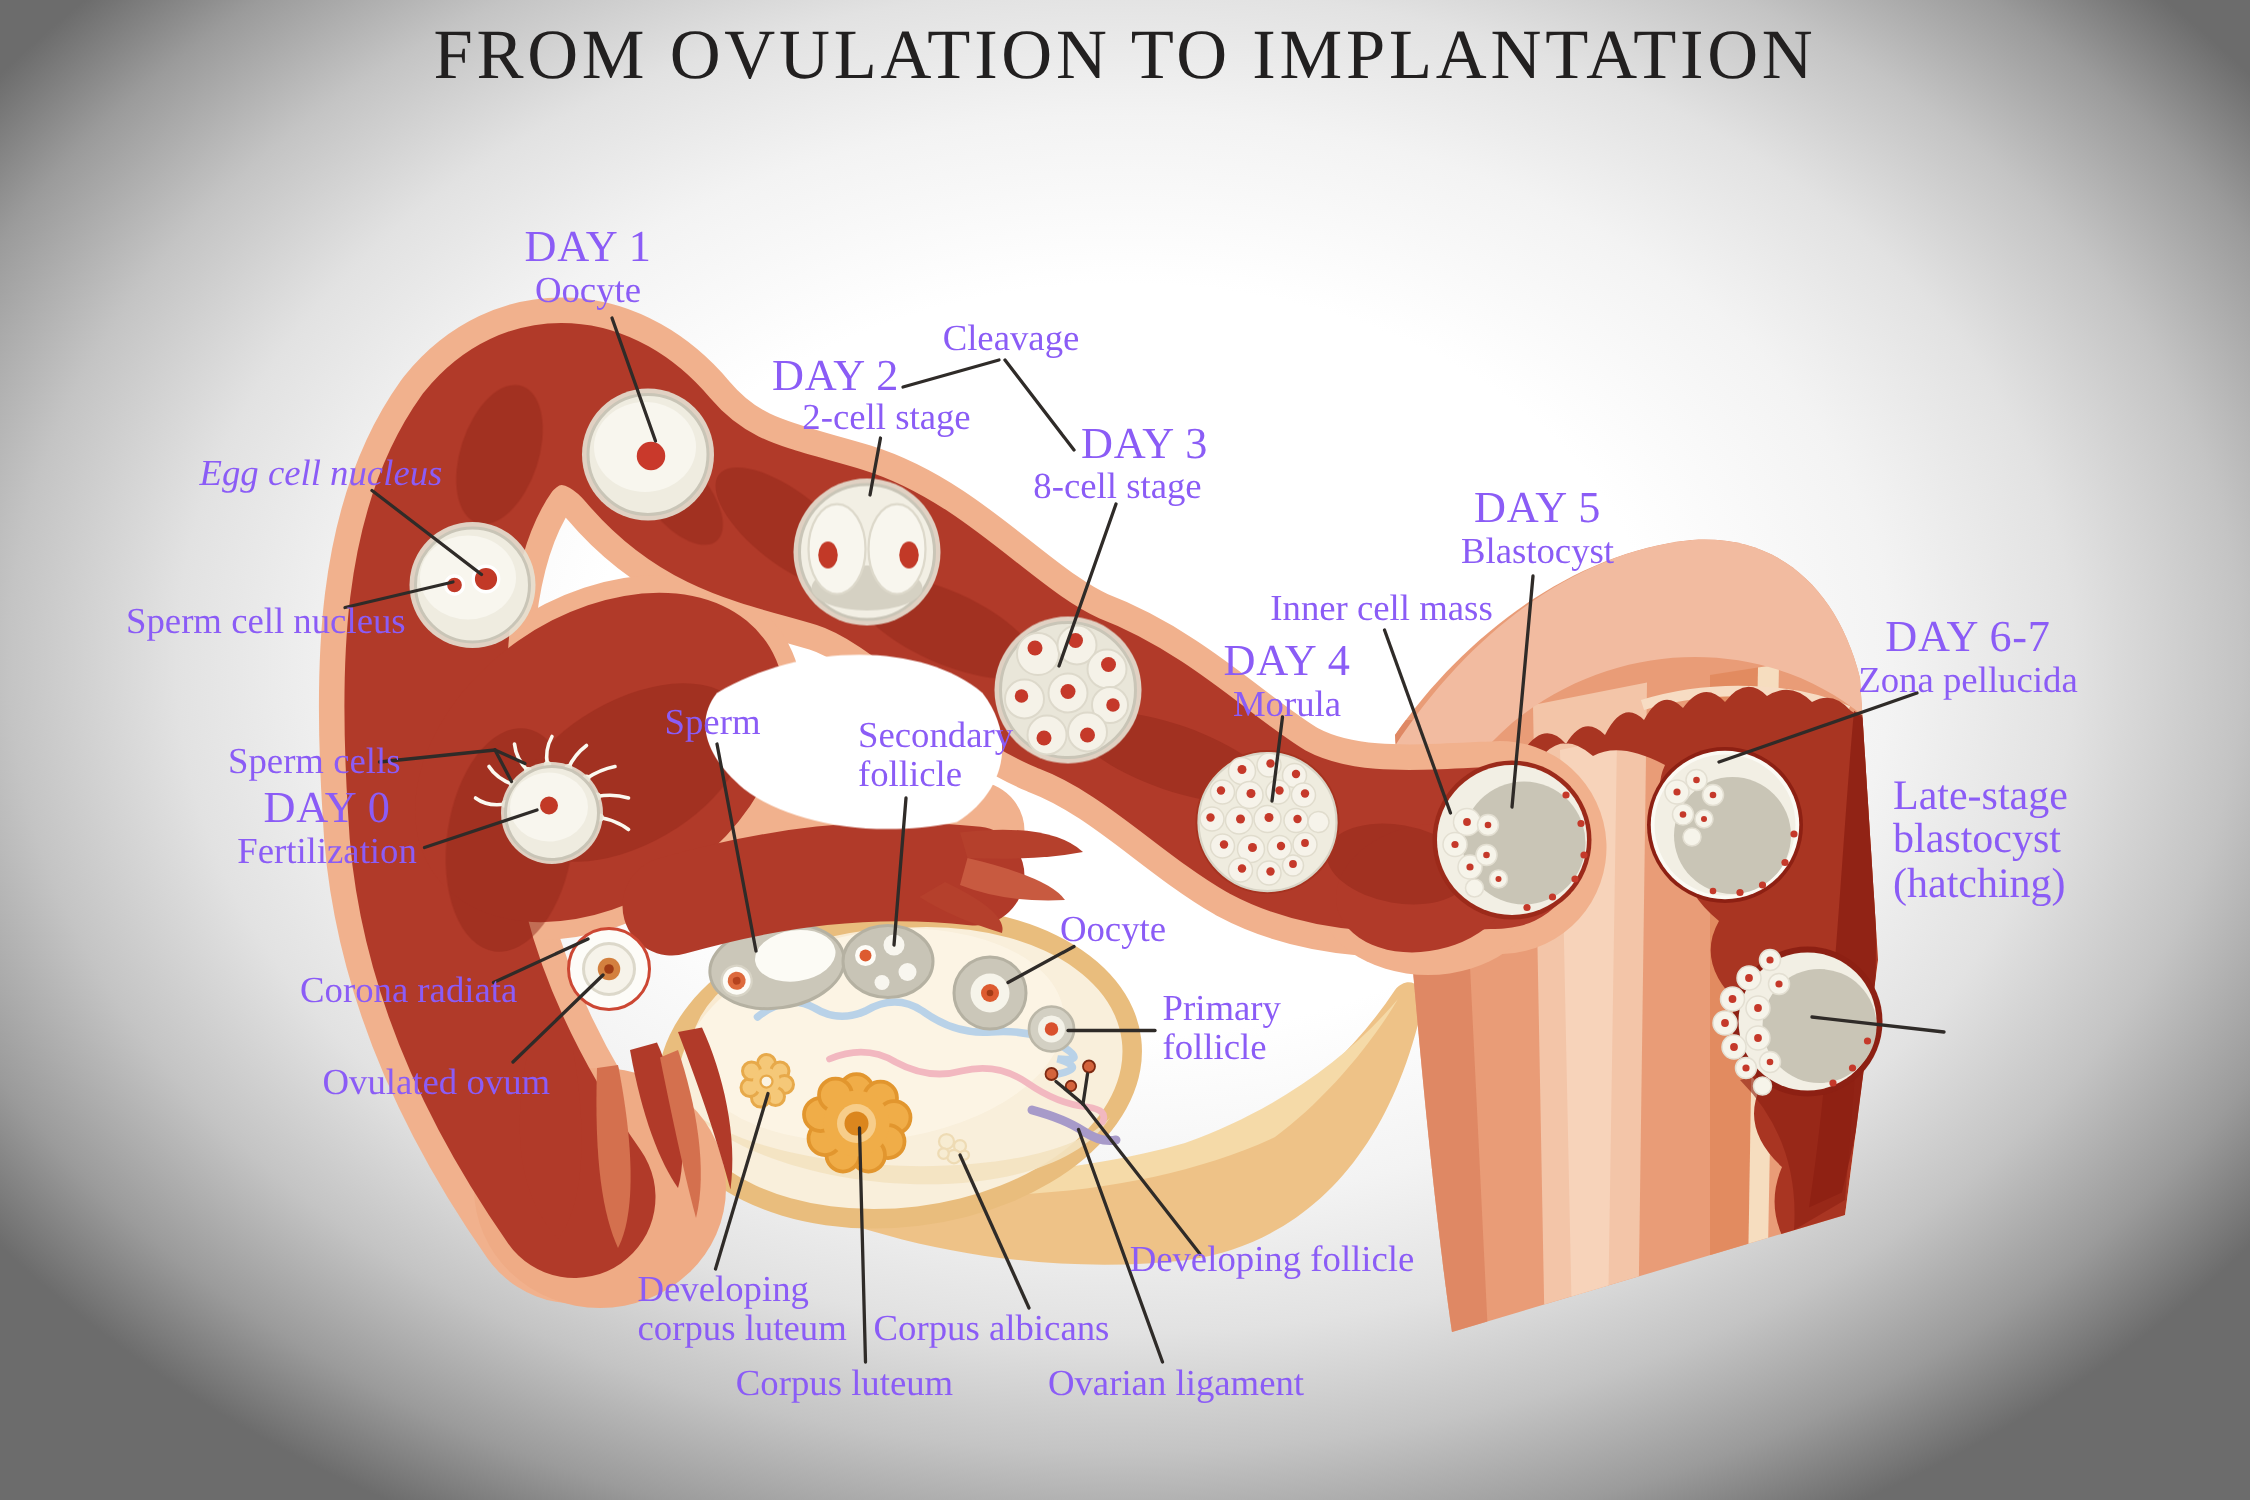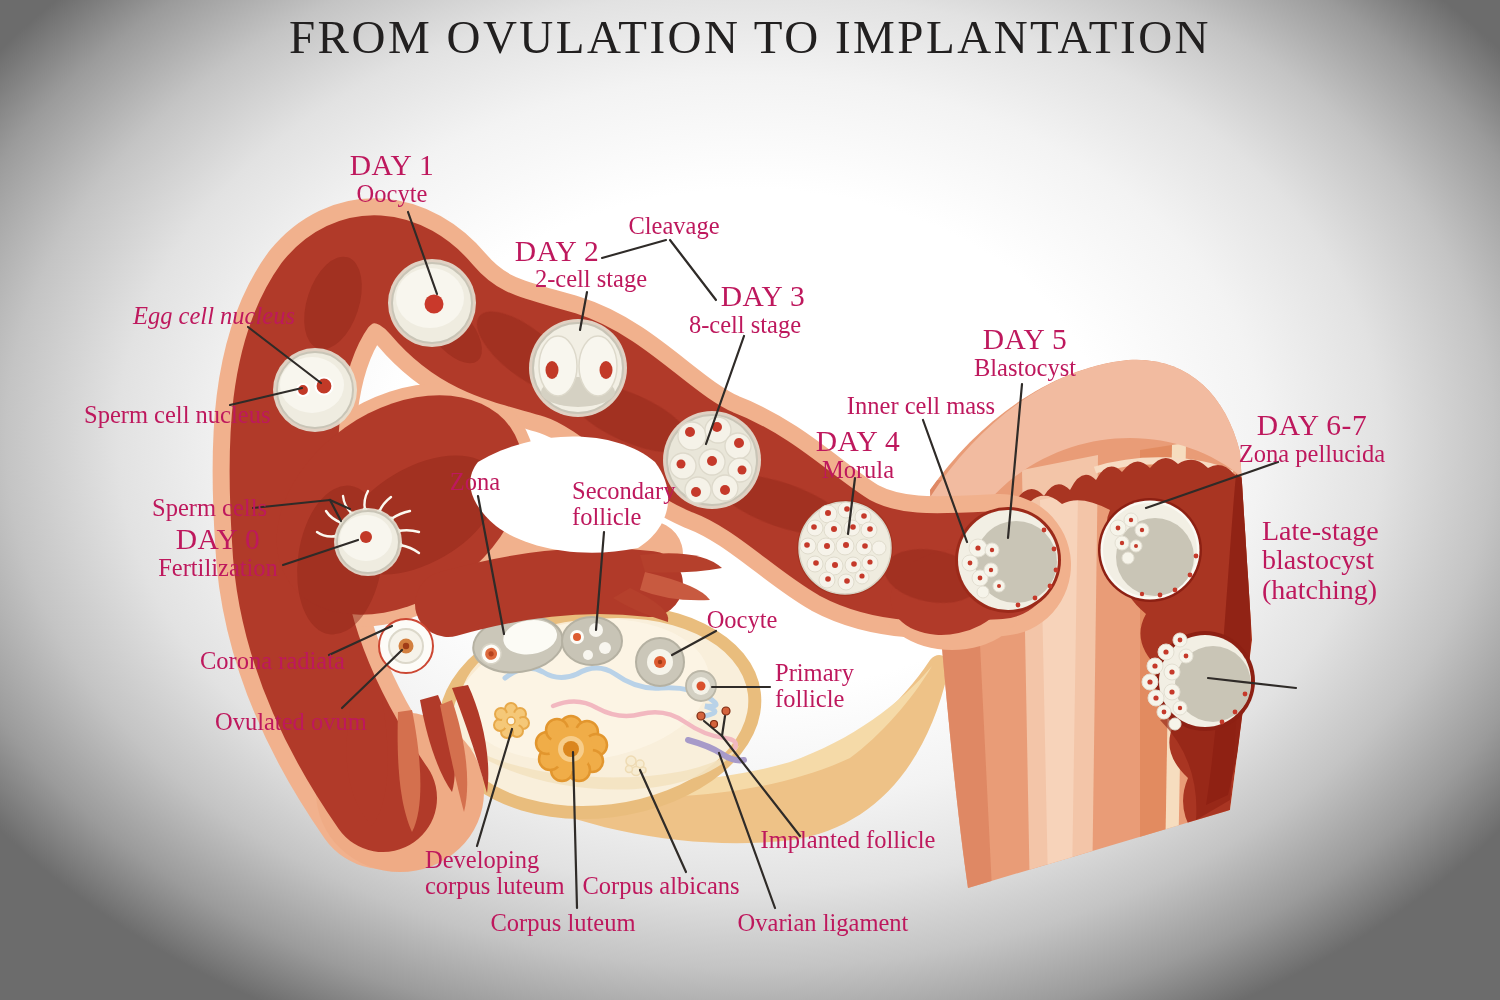--- a/index.html
+++ b/index.html
@@ -7,21 +7,21 @@
     width:1500px;height:1000px;overflow:hidden;
     background:radial-gradient(ellipse 62% 66% at 50% 44%,
       #ffffff 0%, #ffffff 38%, #f3f3f3 55%, #e2e2e2 68%,
       #c4c4c4 80%, #9b9b9b 91%, #6c6c6c 100%);
     font-family:"Liberation Serif",serif;
     position:relative;
   }
   #stage{position:absolute;left:0;top:0;width:1300px;height:1000px;}
   svg{position:absolute;left:0;top:0;}
   .lbl{
-    position:absolute;color:#be185d;font-size:24.5px;line-height:1.06;
+    position:absolute;color:#8b5cf6;font-size:24.5px;line-height:1.06;
     white-space:nowrap;
   }
   .wrap{white-space:normal;}
   .ctr{transform:translateX(-50%);text-align:center;}
   .day{font-size:29.5px;letter-spacing:.5px;}
   #title{
     position:absolute;left:750px;top:10px;transform:translateX(-50%);
     font-size:47px;letter-spacing:2.5px;color:#222020;white-space:nowrap;
   }
 </style>
@@ -485,21 +485,21 @@
 
   <div class="lbl ctr" style="left:218px;top:524px;">
     <div class="day">DAY 0</div>
     <div>Fertilization</div>
   </div>
 
   <div class="lbl" style="left:200px;top:648px;">Corona radiata</div>
 
   <div class="lbl" style="left:215px;top:709px;">Ovulated ovum</div>
 
-  <div class="lbl ctr" style="left:475px;top:469px;">Zona</div>
+  <div class="lbl ctr" style="left:475px;top:469px;">Sperm</div>
 
   <div class="lbl wrap" style="left:572px;top:478px;width:125px;">Secondary follicle</div>
 
   <div class="lbl ctr" style="left:742px;top:607px;">Oocyte</div>
 
   <div class="lbl wrap" style="left:775px;top:660px;width:100px;">Primary follicle</div>
 
   <div class="lbl ctr" style="left:858px;top:426px;">
     <div class="day">DAY 4</div>
     <div>Morula</div>
@@ -519,17 +519,17 @@
 
   <div class="lbl wrap" style="left:1262px;top:516px;width:140px;font-size:28px;line-height:1.05;">Late-stage blastocyst (hatching)</div>
 
 
   <div class="lbl wrap" style="left:425px;top:847px;width:155px;">Developing corpus luteum</div>
 
   <div class="lbl ctr" style="left:563px;top:910px;">Corpus luteum</div>
 
   <div class="lbl ctr" style="left:661px;top:873px;">Corpus albicans</div>
 
-  <div class="lbl ctr" style="left:784px;top:910px;margin-left:39px;">Ovarian ligament</div>
-
-  <div class="lbl ctr" style="left:848px;top:827px;">Implanted follicle</div>
+  <div class="lbl ctr" style="left:784px;top:910px;">Ovarian ligament</div>
+
+  <div class="lbl ctr" style="left:848px;top:827px;">Developing follicle</div>
 
 </div>
 
 </body></html>

